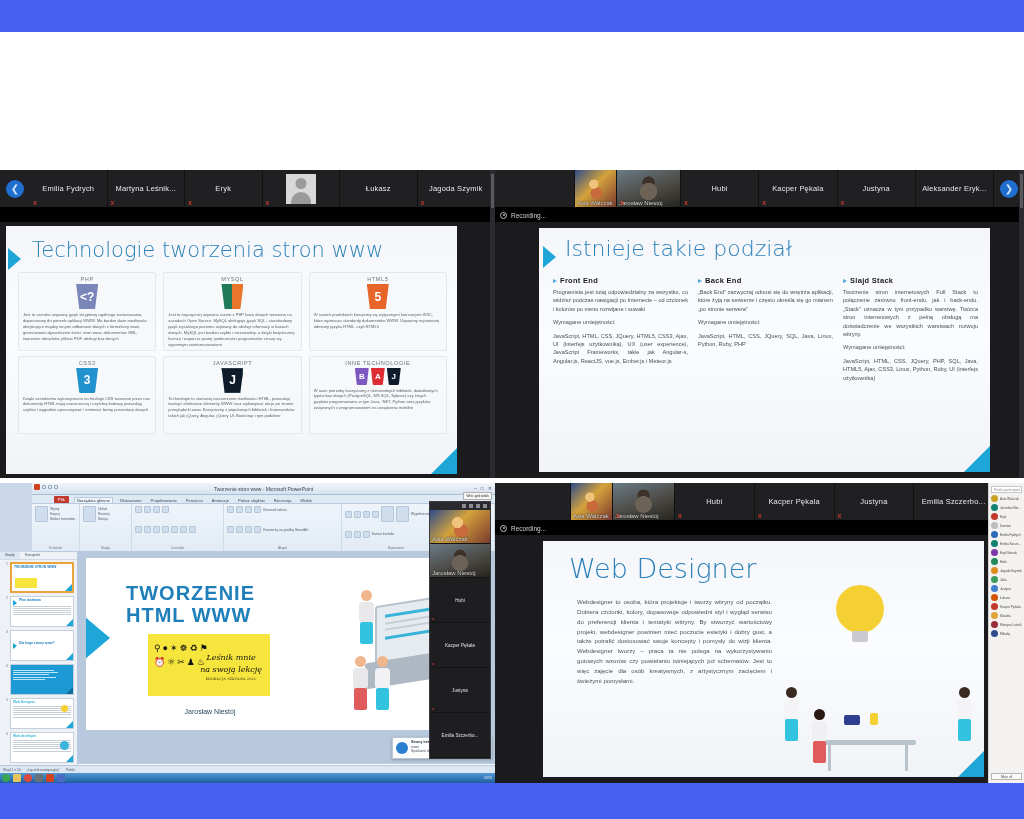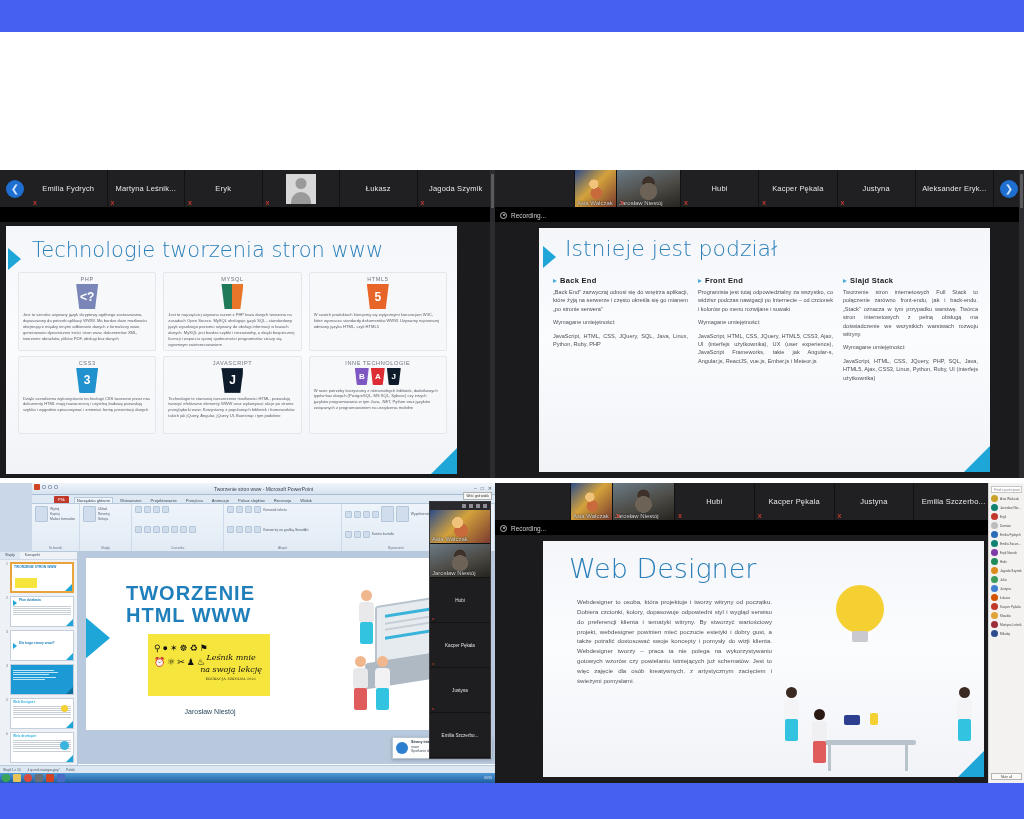--- a/index.html
+++ b/index.html
@@ -488,43 +488,43 @@
           <div class="nav-circle">❯</div>
         </div>
         <div class="rec-bar">
           <span class="rec-dot"></span>
           <span>Recording...</span>
         </div>
 
         <div class="stage" style="left:44px; right:34px; top:58px; bottom:6px;">
           <div class="slide" style="width:100%;height:100%;">
             <div class="slide-arrow" style="left:4px; top:18px;"></div>
-            <div class="slide-title" style="position:absolute; left:26px; top:8px; font-size:22px;">Istnieje jest podział</div>
+            <div class="slide-title" style="position:absolute; left:26px; top:8px; font-size:22px;">Istnieje takie podział</div>
 
             <div class="cols3">
               <div>
                 <div class="col-head">
                   <span class="bullet-tri"></span>
+                  <span>Front End</span>
+                </div>
+                <div class="col-body">
+                  <p>Programista jest tutaj odpowiedzialny za wszystko, co widzisz podczas nawigacji po Internecie – od czcionek i kolorów po menu rozwijane i suwaki</p>
+                  <p>Wymagane umiejętności:</p>
+                  <p>JavaScript, HTML, CSS, JQuery, HTML5, CSS3, Ajax, UI (interfejs użytkownika), UX (user experience), JavaScript Frameworks, takie jak Angular-s, Angular.js, ReactJS, vue.js, Ember.js i Meteor.js</p>
+                </div>
+              </div>
+              <div>
+                <div class="col-head">
+                  <span class="bullet-tri"></span>
                   <span>Back End</span>
                 </div>
                 <div class="col-body">
                   <p>„Back End” zazwyczaj odnosi się do wnętrza aplikacji, które żyją na serwerze i często określa się go mianem „po stronie serwera”</p>
                   <p>Wymagane umiejętności:</p>
                   <p>JavaScript, HTML, CSS, JQuery, SQL, Java, Linux, Python, Ruby, PHP</p>
-                </div>
-              </div>
-              <div>
-                <div class="col-head">
-                  <span class="bullet-tri"></span>
-                  <span>Front End</span>
-                </div>
-                <div class="col-body">
-                  <p>Programista jest tutaj odpowiedzialny za wszystko, co widzisz podczas nawigacji po Internecie – od czcionek i kolorów po menu rozwijane i suwaki</p>
-                  <p>Wymagane umiejętności:</p>
-                  <p>JavaScript, HTML, CSS, JQuery, HTML5, CSS3, Ajax, UI (interfejs użytkownika), UX (user experience), JavaScript Frameworks, takie jak Angular-s, Angular.js, ReactJS, vue.js, Ember.js i Meteor.js</p>
                 </div>
               </div>
               <div>
                 <div class="col-head">
                   <span class="bullet-tri"></span>
                   <span>Slajd Stack</span>
                 </div>
                 <div class="col-body">
                   <p>Tworzenie stron internetowych Full Stack to połączenie zarówno front-endu, jak i back-endu. „Stack” oznacza w tym przypadku warstwę. Twórca stron internetowych z pełną obsługą ma doświadczenie we wszystkich warstwach rozwoju witryny.</p>
                   <p>Wymagane umiejętności:</p>

